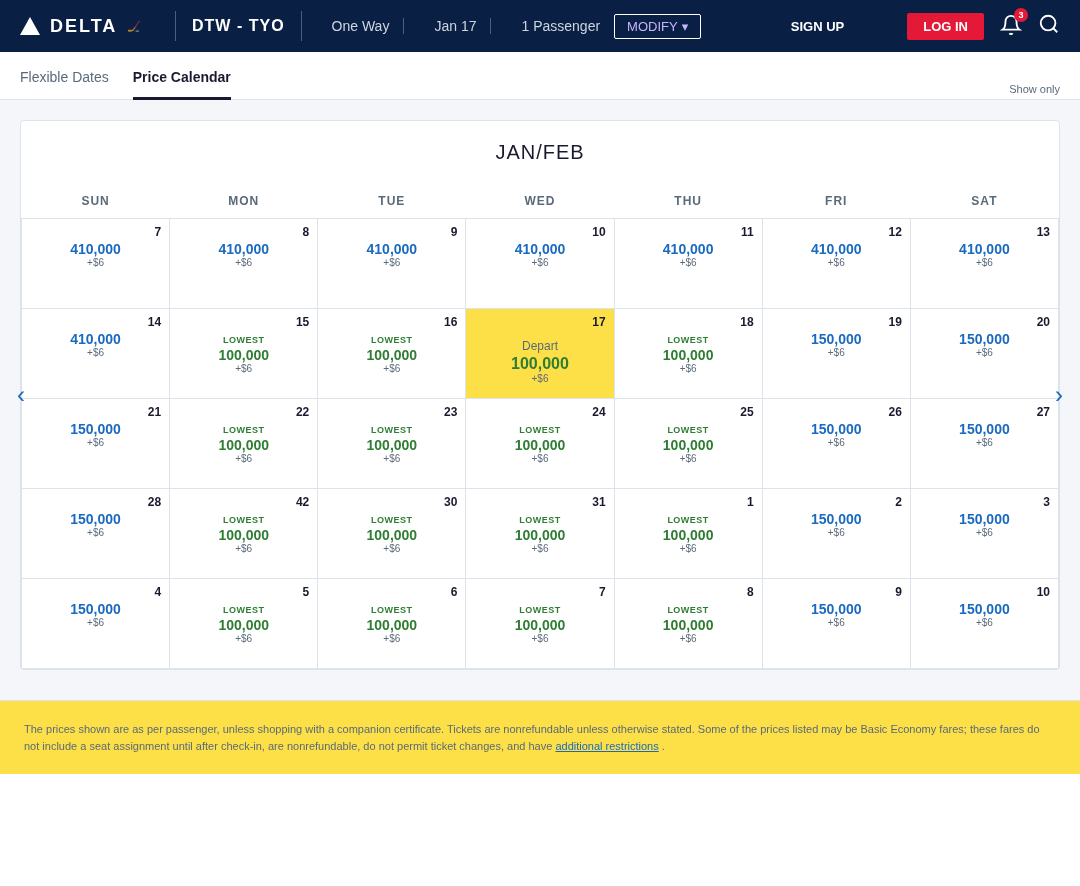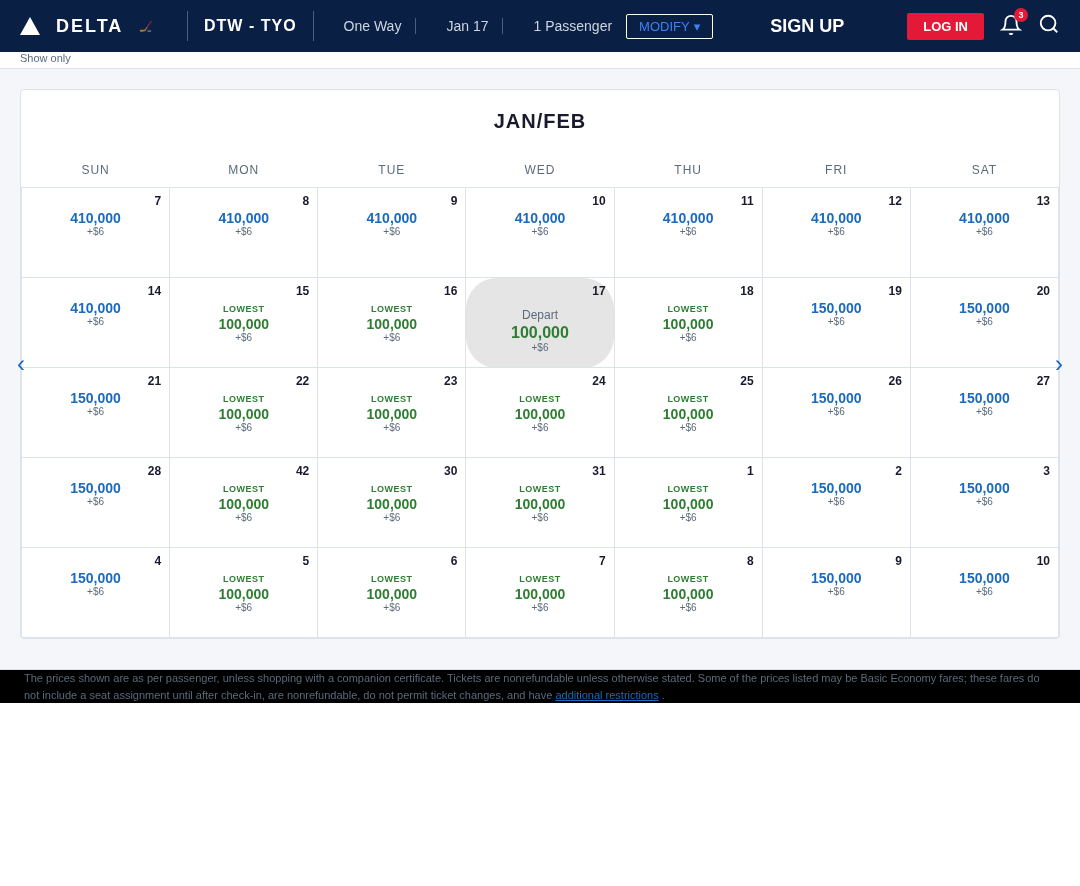--- a/index.html
+++ b/index.html
@@ -11,21 +11,21 @@
       color: #fff;
       display: flex;
       align-items: center;
       padding: 0 20px;
       height: 52px;
       gap: 0;
     }
     .header-logo {
       display: flex;
       align-items: center;
-      gap: 16px;
+      gap: 10px;
       font-size: 18px;
       font-weight: bold;
       letter-spacing: 2px;
       color: #fff;
       margin-right: 16px;
     }
     .delta-triangle {
       width: 0; height: 0;
       border-left: 10px solid transparent;
       border-right: 10px solid transparent;
@@ -37,28 +37,28 @@
     }
     .header-route {
       font-size: 16px; font-weight: bold; color: #fff; letter-spacing: 1px;
     }
     .header-info {
       display: flex; align-items: center; gap: 16px; color: #cdd6e0; font-size: 14px;
     }
     .header-info span { padding: 0 14px; border-right: 1px solid #4a6080; }
     .header-info span:last-child { border-right: none; }
     .modify-btn {
-      border: 1px solid #fff; color: #3b82f6; background: transparent;
+      border: 1px solid #fff; color: #c4b5fd; background: transparent;
       padding: 4px 12px; cursor: pointer; font-size: 13px; border-radius: 2px;
       display: flex; align-items: center; gap: 4px;
     }
     .header-right {
       margin-left: auto; display: flex; align-items: center; gap: 16px;
     }
-    .signup-btn { color: #fff; font-size: 18px; cursor: pointer; font-weight: bold; }
+    .signup-btn { color: #fff; font-size: 13px; cursor: pointer; font-weight: bold; }
     .login-btn { background: #e31937; color: #fff; border: none; padding: 6px 16px; font-weight: bold; cursor: pointer; font-size: 13px; border-radius: 2px; margin-left: 47px; }
     .notification-icon { position: relative; cursor: pointer; }
     .notif-badge {
       position: absolute; top: -6px; right: -6px;
       background: #e31937; color: #fff; font-size: 9px;
       border-radius: 50%; width: 14px; height: 14px;
       display: flex; align-items: center; justify-content: center; font-weight: bold;
     }
     .search-icon { cursor: pointer; font-size: 18px; color: #fff; }
 
@@ -92,42 +92,42 @@
     .filter-option.active { color: #1a1a2e; font-weight: bold; border-bottom: 3px solid #1a6abf; }
 
     
     .calendar-container {
       background: #f4f6f9; padding: 20px; min-height: 600px;
     }
     .calendar-card {
       background: #fff; border: 1px solid #dde3ea; border-radius: 4px;
     }
     .calendar-month {
-      text-align: center; padding: 20px; font-size: 20px; font-weight: bold; color: #1a1a2e;
+      text-align: center; padding: 20px; font-size: 20px; font-weight: normal; color: #1a1a2e;
       letter-spacing: 1px;
     }
     .nav-arrow {
       position: absolute; top: 50%; transform: translateY(-50%);
       font-size: 24px; color: #1a6abf; cursor: pointer; z-index: 10;
       display: flex; align-items: center; justify-content: center;
       width: 30px; height: 30px;
     }
     .nav-arrow-left { left: -15px; }
     .nav-arrow-right { right: -15px; }
     .cal-grid { width: 100%; border-collapse: collapse; }
     .cal-header th {
-      text-align: center; padding: 10px 0; font-size: 12px; font-weight: normal;
+      text-align: center; padding: 10px 0; font-size: 12px; font-weight: bold;
       color: #5a6a7a; letter-spacing: 1px; border-bottom: 1px solid #dde3ea;
     }
     .cal-cell {
       border: 1px solid #dde3ea; vertical-align: top;
       width: calc(100%/7); height: 90px; padding: 6px 8px;
       position: relative;
     }
-    .cal-cell.selected { background: #e5e5e5; border-radius: 31px; }
+    .cal-cell.selected { background: #fde047; }
     .cell-date {
       font-size: 12px; text-align: right; color: #1a1a2e; font-weight: bold;
     }
     .cell-lowest-label {
       font-size: 9px; color: #2e7d32; font-weight: bold; text-align: center; margin-top: 6px; letter-spacing: 0.5px;
     }
     .cell-price {
       font-size: 14px; font-weight: bold; color: #1a6abf; text-align: center; margin-top: 2px;
     }
     .cell-price.green { color: #2e7d32; }
@@ -136,22 +136,22 @@
     }
     .cell-depart-label {
       font-size: 12px; color: #5a6a7a; text-align: center; margin-top: 10px;
     }
     .cell-depart-price {
       font-size: 16px; font-weight: bold; color: #2e7d32; text-align: center; margin-top: 2px;
     }
 
     
     .disclaimer {
-      background: #000000; border-top: 1px solid #dde3ea;
-      padding: 0 24px; font-size: 11px; color: #5a6a7a; line-height: 1.5;
+      background: #fde047; border-top: 1px solid #dde3ea;
+      padding: 20px 24px; font-size: 11px; color: #5a6a7a; line-height: 1.5;
     }
     .disclaimer a { color: #1a6abf; }
 
     .relative-wrapper { position: relative; }
   </style>
 </head>
 <body>
 
 <header class="header">
   <div class="header-logo">
@@ -184,20 +184,28 @@
     <div class="search-icon">
       <svg width="22" height="22" viewBox="0 0 24 24" fill="none" stroke="white" stroke-width="2">
         <circle cx="11" cy="11" r="8"></circle>
         <line x1="21" y1="21" x2="16.65" y2="16.65"></line>
       </svg>
     </div>
   </div>
 </header>
 
 <div class="tabs-bar">
+  <div class="tabs-left">
+    <div class="tab">
+      <span>Flexible Dates</span>
+    </div>
+    <div class="tab active">
+      <span>Price Calendar</span>
+    </div>
+  </div>
   <div class="tabs-right">
     <div class="filter-group">
       <div class="filter-label">Show only</div>
     </div>
   </div>
 </div>
 
 <div class="calendar-container">
   <div class="calendar-card relative-wrapper">
     <div class="nav-arrow nav-arrow-left">‹</div>

